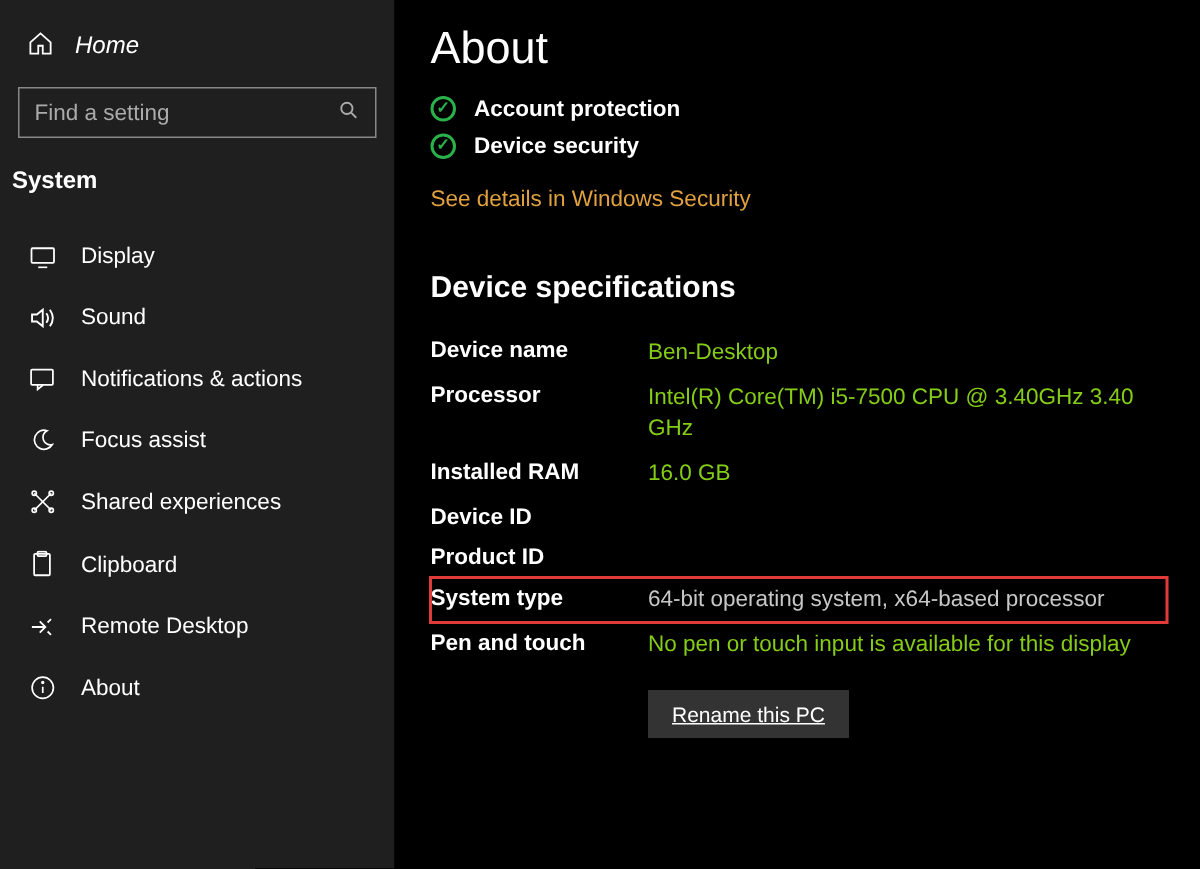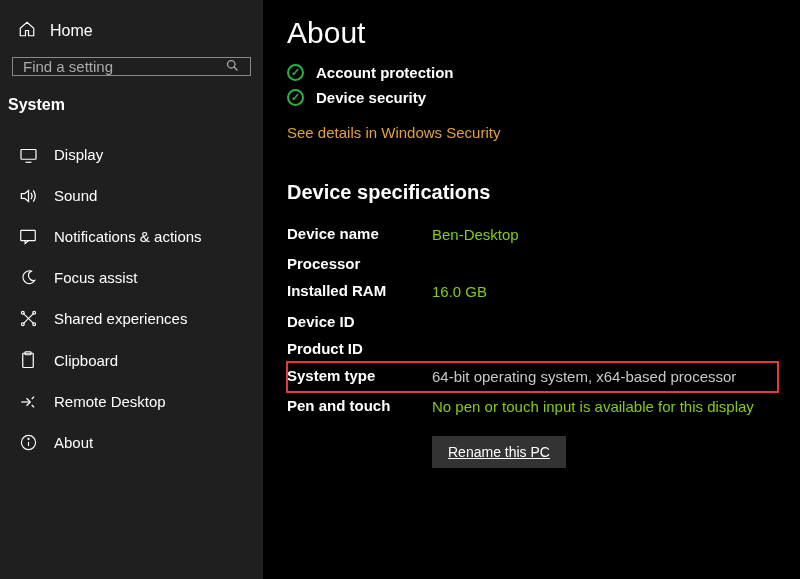--- a/index.html
+++ b/index.html
@@ -19,28 +19,29 @@
     display: flex;
     flex-direction: column;
     font-size: 15px;
   }
   .home-row {
     display: flex;
     align-items: center;
     padding: 8px 18px 10px 18px;
     gap: 14px;
     cursor: pointer;
+    font-style: italic;
   }
   .home-row .lbl { font-size: 16px; }
   .search-box {
     margin: 6px 12px 12px 12px;
     border: 1px solid #888;
-    height: 19px;
-    display: flex;
-    align-items: flex-start;
+    height: 34px;
+    display: flex;
+    align-items: center;
     padding: 0 10px;
     justify-content: space-between;
     color: #aaa;
     font-size: 15px;
     cursor: text;
   }
   .search-box input {
     background: transparent;
     border: none;
     outline: none;
@@ -279,20 +280,21 @@
   <a class="sec-link">See details in Windows Security</a>
 
   <div class="section-h">Device specifications</div>
 
   <div class="spec-row">
     <div class="k">Device name</div>
     <div class="v">Ben-Desktop</div>
   </div>
   <div class="spec-row">
     <div class="k">Processor</div>
+    <div class="v">Intel(R) Core(TM) i5-7500 CPU @ 3.40GHz   3.40 GHz</div>
   </div>
   <div class="spec-row">
     <div class="k">Installed RAM</div>
     <div class="v">16.0 GB</div>
   </div>
   <div class="spec-row">
     <div class="k">Device ID</div>
     <div class="v"></div>
   </div>
   <div class="spec-row">

